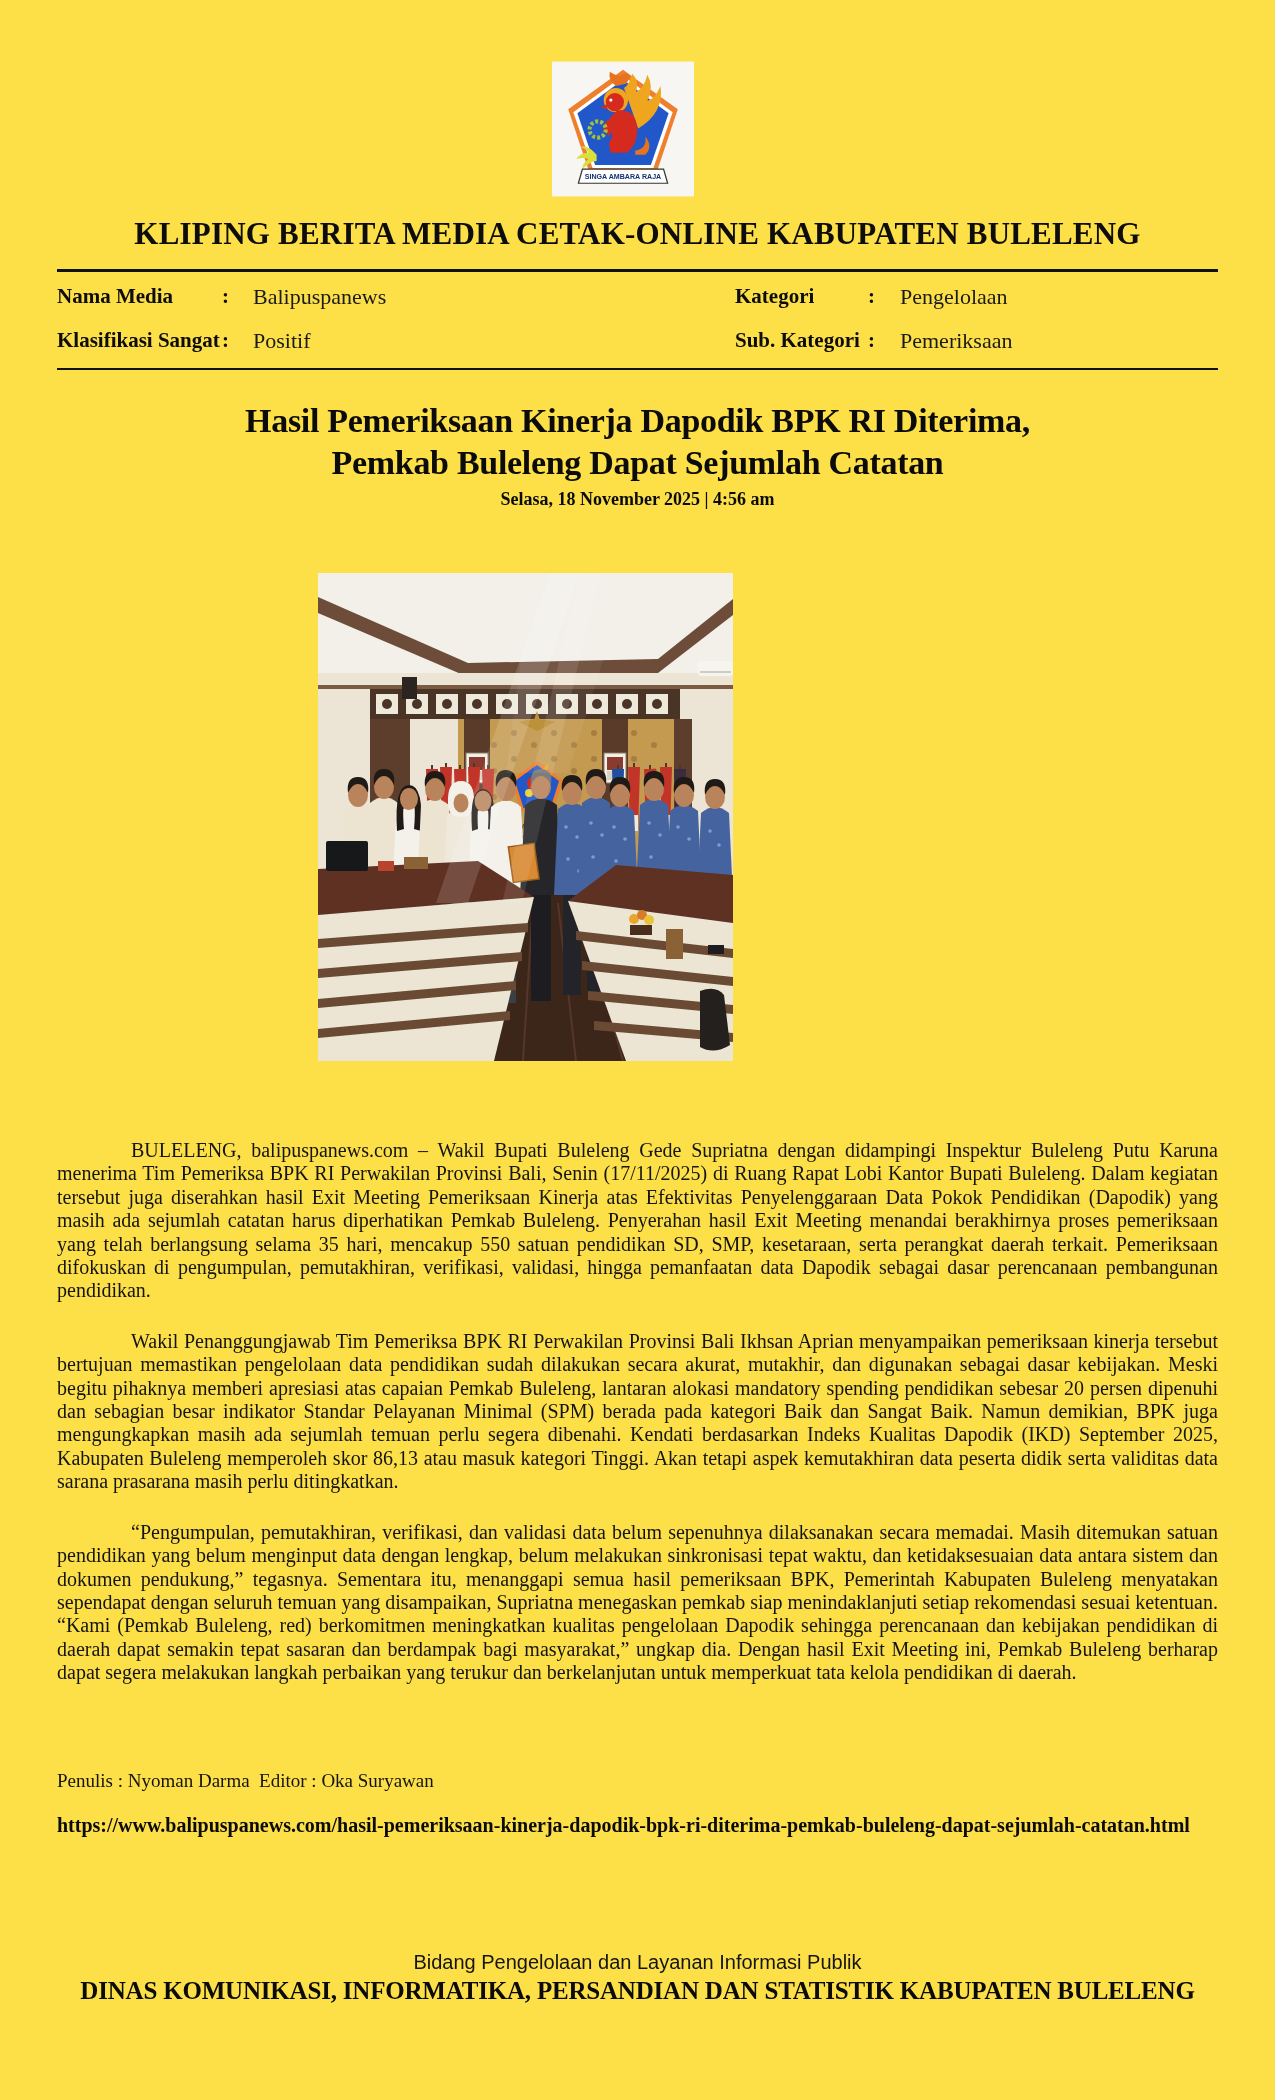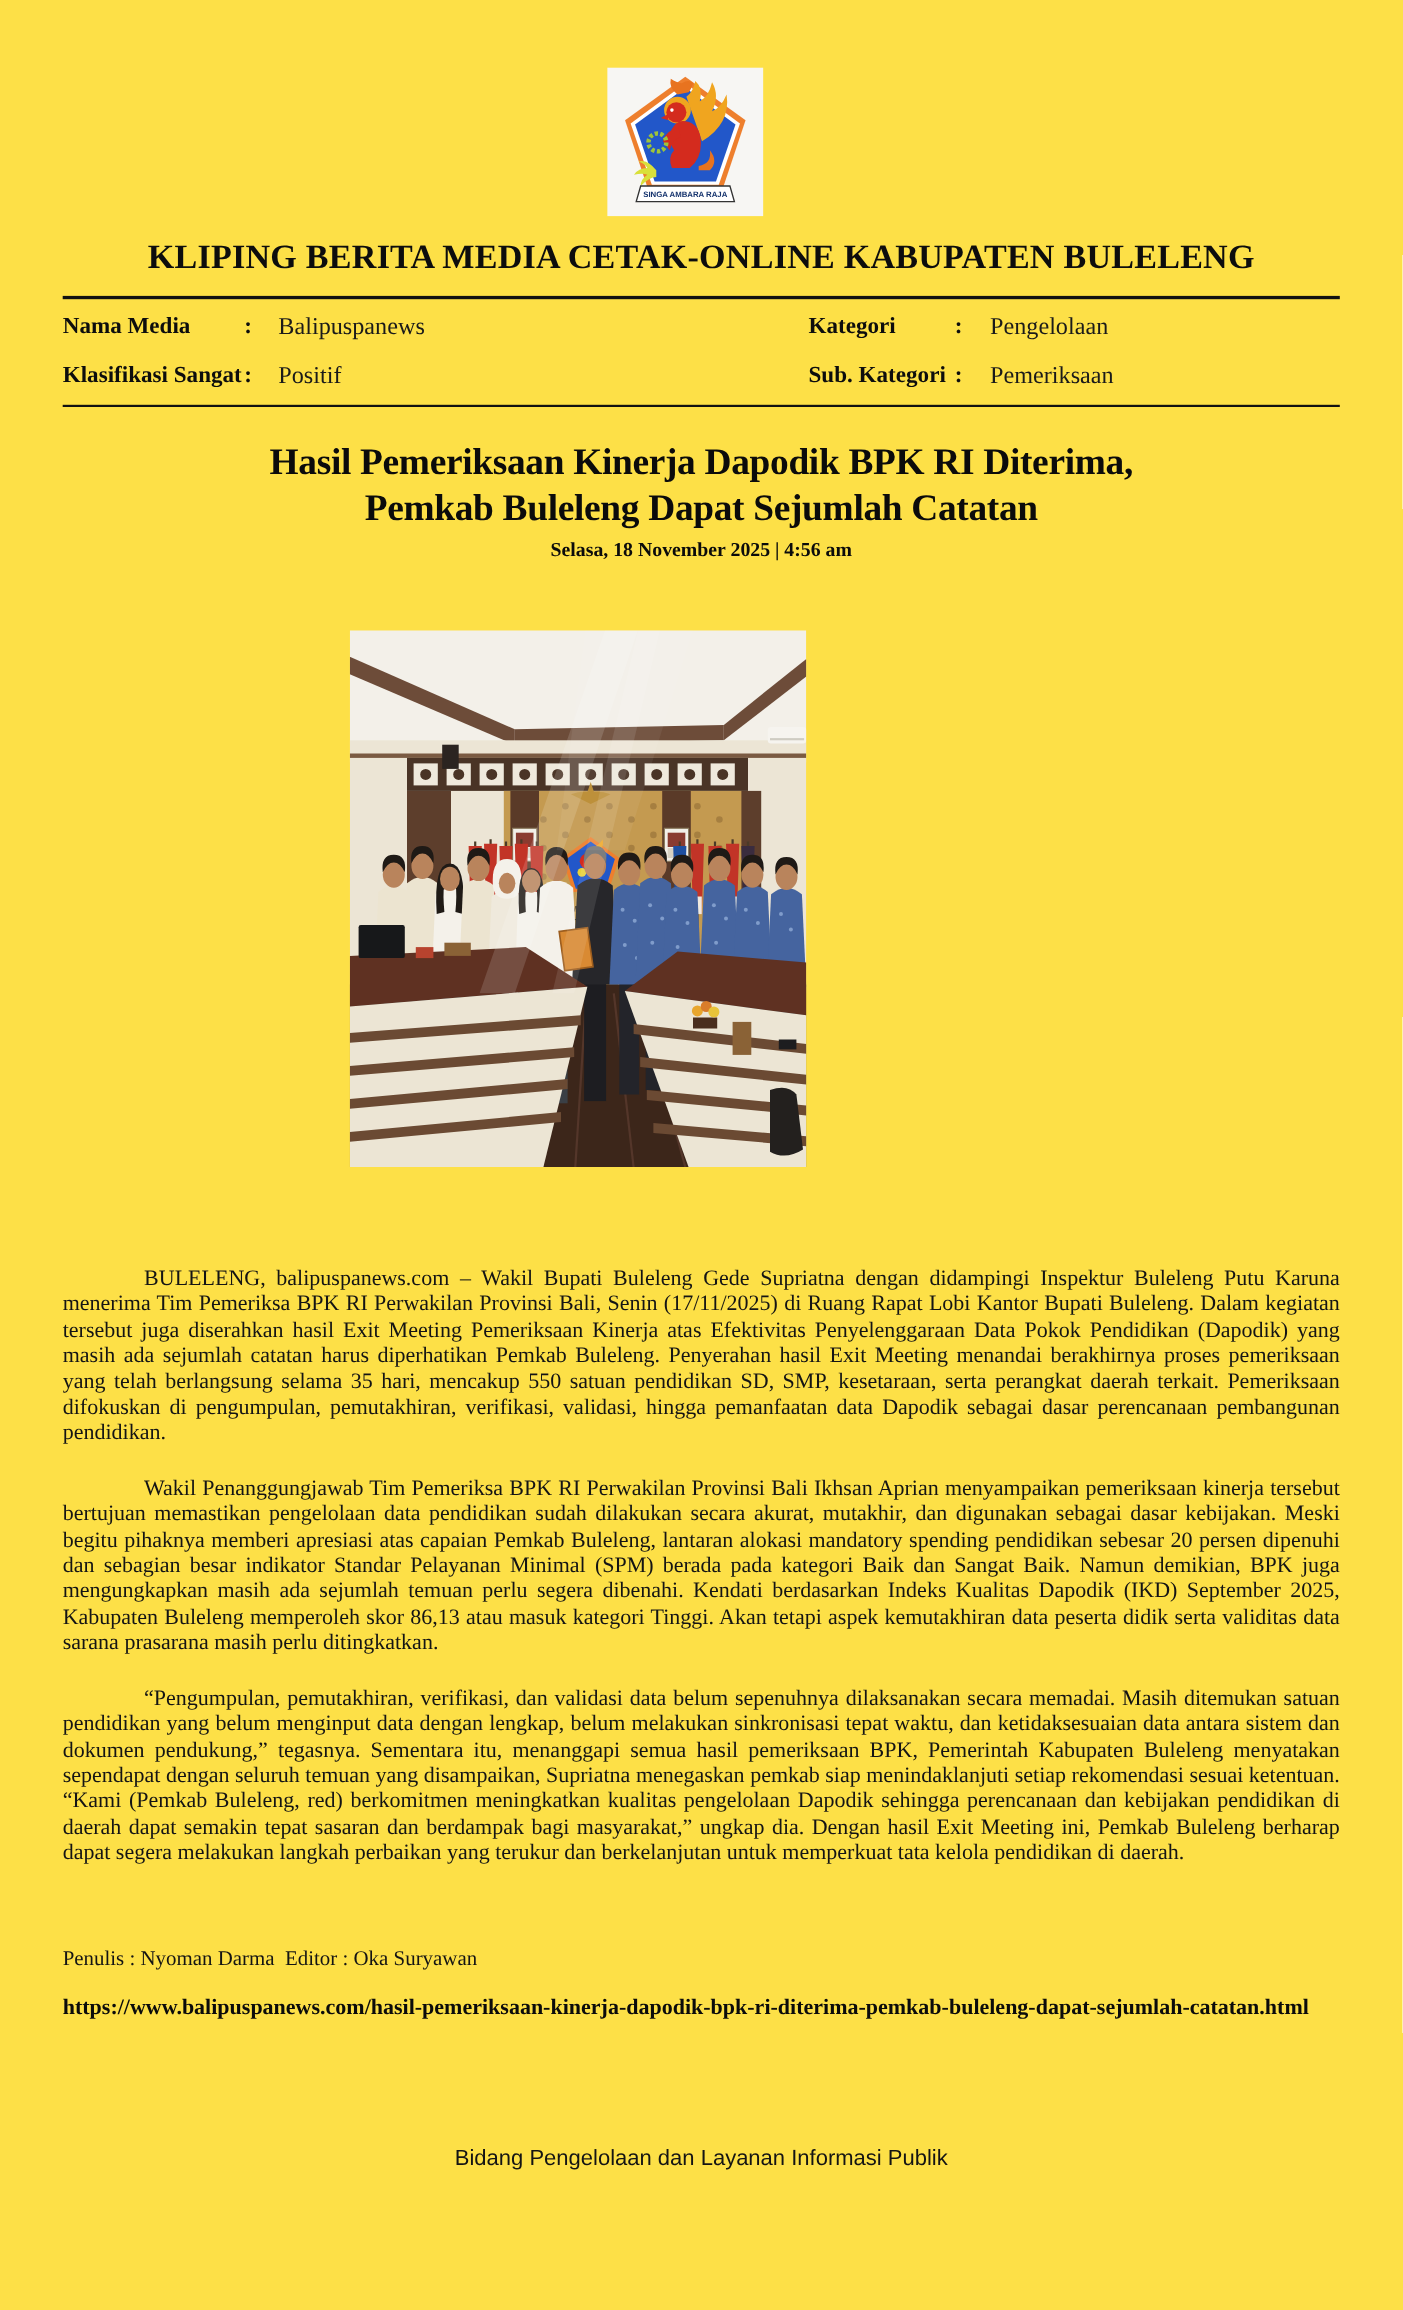--- a/index.html
+++ b/index.html
@@ -23,21 +23,21 @@
 
   .art-title{position:absolute;left:0;right:0;text-align:center;font-weight:bold;
              font-size:34px;letter-spacing:-0.3px;color:#0b0b0b;}
   .art-title.l1{top:402px;} .art-title.l2{top:444px;}
   .dateline{position:absolute;left:0;right:0;top:489px;text-align:center;
             font-weight:bold;font-size:18px;color:#0b0b0b;}
 
   .photo{position:absolute;left:318px;top:573px;width:415px;height:488px;margin:0;}
   .photo svg{display:block;width:100%;height:100%;}
 
-  .body-text{position:absolute;left:57px;top:1139px;width:1161px;margin-top:12px;}
+  .body-text{position:absolute;left:57px;top:1139px;width:1161px;}
   .body-text p{margin:0 0 27px 0;font-size:20px;line-height:23.4px;
                text-align:justify;text-indent:74px;color:#141414;}
 
   .byline{position:absolute;left:57px;top:1770px;font-size:19px;color:#141414;white-space:pre-wrap;}
   .url{position:absolute;left:57px;top:1812px;width:1161px;font-weight:bold;font-size:20px;
        line-height:26px;color:#0b0b0b;word-break:break-all;text-decoration:none;}
 
   .footer1{position:absolute;left:0;right:0;top:1951px;text-align:center;
            font-family:"Liberation Sans",sans-serif;font-size:20px;color:#141414;}
   .footer2{position:absolute;left:0;right:0;top:1977px;text-align:center;
@@ -443,14 +443,15 @@
   <div class="body-text">
     <p>BULELENG, balipuspanews.com – Wakil Bupati Buleleng Gede Supriatna dengan didampingi Inspektur Buleleng Putu Karuna menerima Tim Pemeriksa BPK RI Perwakilan Provinsi Bali, Senin (17/11/2025) di Ruang Rapat Lobi Kantor Bupati Buleleng. Dalam kegiatan tersebut juga diserahkan hasil Exit Meeting Pemeriksaan Kinerja atas Efektivitas Penyelenggaraan Data Pokok Pendidikan (Dapodik) yang masih ada sejumlah catatan harus diperhatikan Pemkab Buleleng. Penyerahan hasil Exit Meeting menandai berakhirnya proses pemeriksaan yang telah berlangsung selama 35 hari, mencakup 550 satuan pendidikan SD, SMP, kesetaraan, serta perangkat daerah terkait. Pemeriksaan difokuskan di pengumpulan, pemutakhiran, verifikasi, validasi, hingga pemanfaatan data Dapodik sebagai dasar perencanaan pembangunan pendidikan.</p>
     <p>Wakil Penanggungjawab Tim Pemeriksa BPK RI Perwakilan Provinsi Bali Ikhsan Aprian menyampaikan pemeriksaan kinerja tersebut bertujuan memastikan pengelolaan data pendidikan sudah dilakukan secara akurat, mutakhir, dan digunakan sebagai dasar kebijakan. Meski begitu pihaknya memberi apresiasi atas capaian Pemkab Buleleng, lantaran alokasi mandatory spending pendidikan sebesar 20 persen dipenuhi dan sebagian besar indikator Standar Pelayanan Minimal (SPM) berada pada kategori Baik dan Sangat Baik. Namun demikian, BPK juga mengungkapkan masih ada sejumlah temuan perlu segera dibenahi. Kendati berdasarkan Indeks Kualitas Dapodik (IKD) September 2025, Kabupaten Buleleng memperoleh skor 86,13 atau masuk kategori Tinggi. Akan tetapi aspek kemutakhiran data peserta didik serta validitas data sarana prasarana masih perlu ditingkatkan.</p>
     <p>“Pengumpulan, pemutakhiran, verifikasi, dan validasi data belum sepenuhnya dilaksanakan secara memadai. Masih ditemukan satuan pendidikan yang belum menginput data dengan lengkap, belum melakukan sinkronisasi tepat waktu, dan ketidaksesuaian data antara sistem dan dokumen pendukung,” tegasnya. Sementara itu, menanggapi semua hasil pemeriksaan BPK, Pemerintah Kabupaten Buleleng menyatakan sependapat dengan seluruh temuan yang disampaikan, Supriatna menegaskan pemkab siap menindaklanjuti setiap rekomendasi sesuai ketentuan. “Kami (Pemkab Buleleng, red) berkomitmen meningkatkan kualitas pengelolaan Dapodik sehingga perencanaan dan kebijakan pendidikan di daerah dapat semakin tepat sasaran dan berdampak bagi masyarakat,” ungkap dia. Dengan hasil Exit Meeting ini, Pemkab Buleleng berharap dapat segera melakukan langkah perbaikan yang terukur dan berkelanjutan untuk memperkuat tata kelola pendidikan di daerah.</p>
   </div>
 
   <div class="byline">Penulis : Nyoman Darma  Editor : Oka Suryawan</div>
   <a class="url" href="#">https://www.balipuspanews.com/hasil-pemeriksaan-kinerja-dapodik-bpk-ri-diterima-pemkab-buleleng-dapat-sejumlah-catatan.html</a>
 
   <div class="footer1">Bidang Pengelolaan dan Layanan Informasi Publik</div>
+  <div class="footer2">DINAS KOMUNIKASI, INFORMATIKA, PERSANDIAN DAN STATISTIK KABUPATEN BULELENG</div>
 
 </div>
 
 </body></html>

